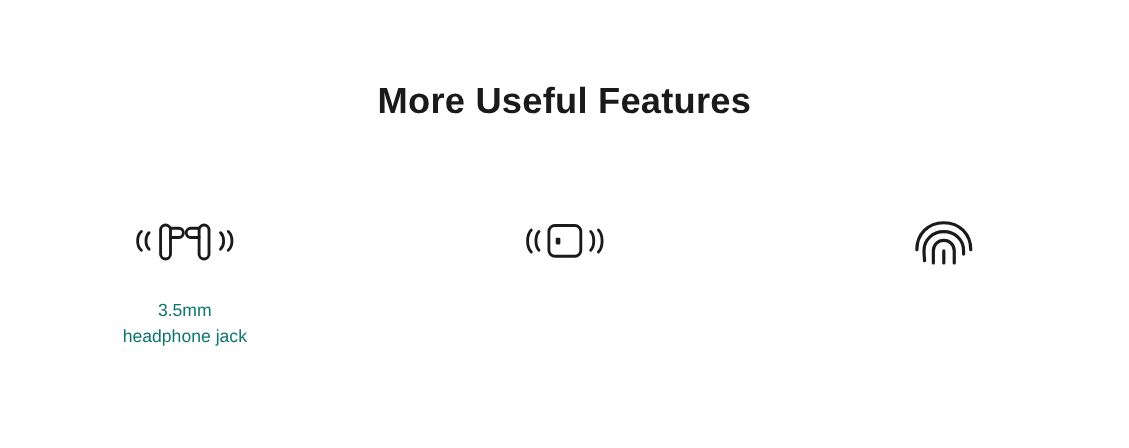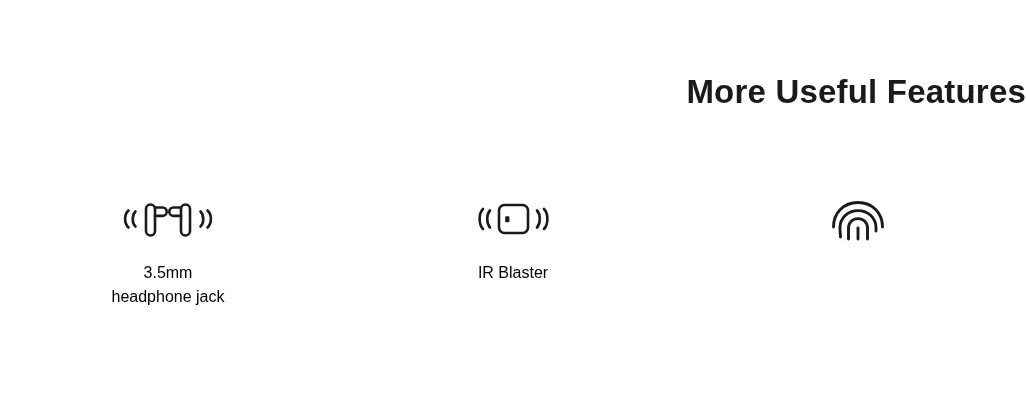--- a/index.html
+++ b/index.html
@@ -20,21 +20,21 @@
     height: 407px;
     background: #ffffff;
     box-sizing: border-box;
   }
 
   .section-title {
     position: absolute;
     top: 72px;
     left: 0;
     width: 1026px;
-    text-align: right;
+    text-align: center;
     font-size: 33px;
     font-weight: bold;
     letter-spacing: 0.2px;
     color: #1a1a1a;
     line-height: 1.2;
   }
 
   .features {
     position: absolute;
     top: 190px;
@@ -58,25 +58,25 @@
     display: flex;
     align-items: center;
     justify-content: center;
   }
 
   .feature-icon svg {
     display: block;
   }
 
   .feature-label {
-    margin-top: 13px;
+    margin-top: 23px;
     text-align: center;
     font-size: 16px;
     line-height: 24px;
-    color: #000000;
+    color: #0f766e;
     font-weight: normal;
     white-space: pre-line;
   }
 
   
   .col-0 { margin-left: 0px; }
   .col-1 { margin-left: 0px; }
   .col-2 { margin-left: 0px; }
   .col-3 { margin-left: 0px; }
 </style>
@@ -118,21 +118,20 @@
           <path d="M23 14.5 C19.3 18.5 19.3 27.5 23 31.5"></path>
 
           <rect x="32" y="9" width="29" height="28" rx="5.5"></rect>
 
           <rect x="38.2" y="20.2" width="4.2" height="6" rx="1" fill="#1a1a1a" stroke="none"></rect>
 
           <path d="M70 14.5 C73.7 18.5 73.7 27.5 70 31.5"></path>
           <path d="M77 13 C81.5 17.5 81.5 28.5 77 33"></path>
         </svg>
       </div>
-      <div class="feature-label">IR Blaster</div>
     </div>
 
     <div class="feature col-2">
       <div class="feature-icon">
         <svg width="56" height="48" viewBox="0 0 56 48" fill="none" stroke="#1a1a1a" stroke-width="2.9" stroke-linecap="round" stroke-linejoin="round">
 
           <path d="M3.5 32 C3.5 18 13.5 7.5 28 7.5 C42.5 7.5 52.5 18 52.5 32"></path>
 
           <path d="M10.5 42 C10.5 40 10 37 10 33 C10 23 17.8 15.6 28 15.6 C38.2 15.6 46 23 46 33 L46 36"></path>
 

